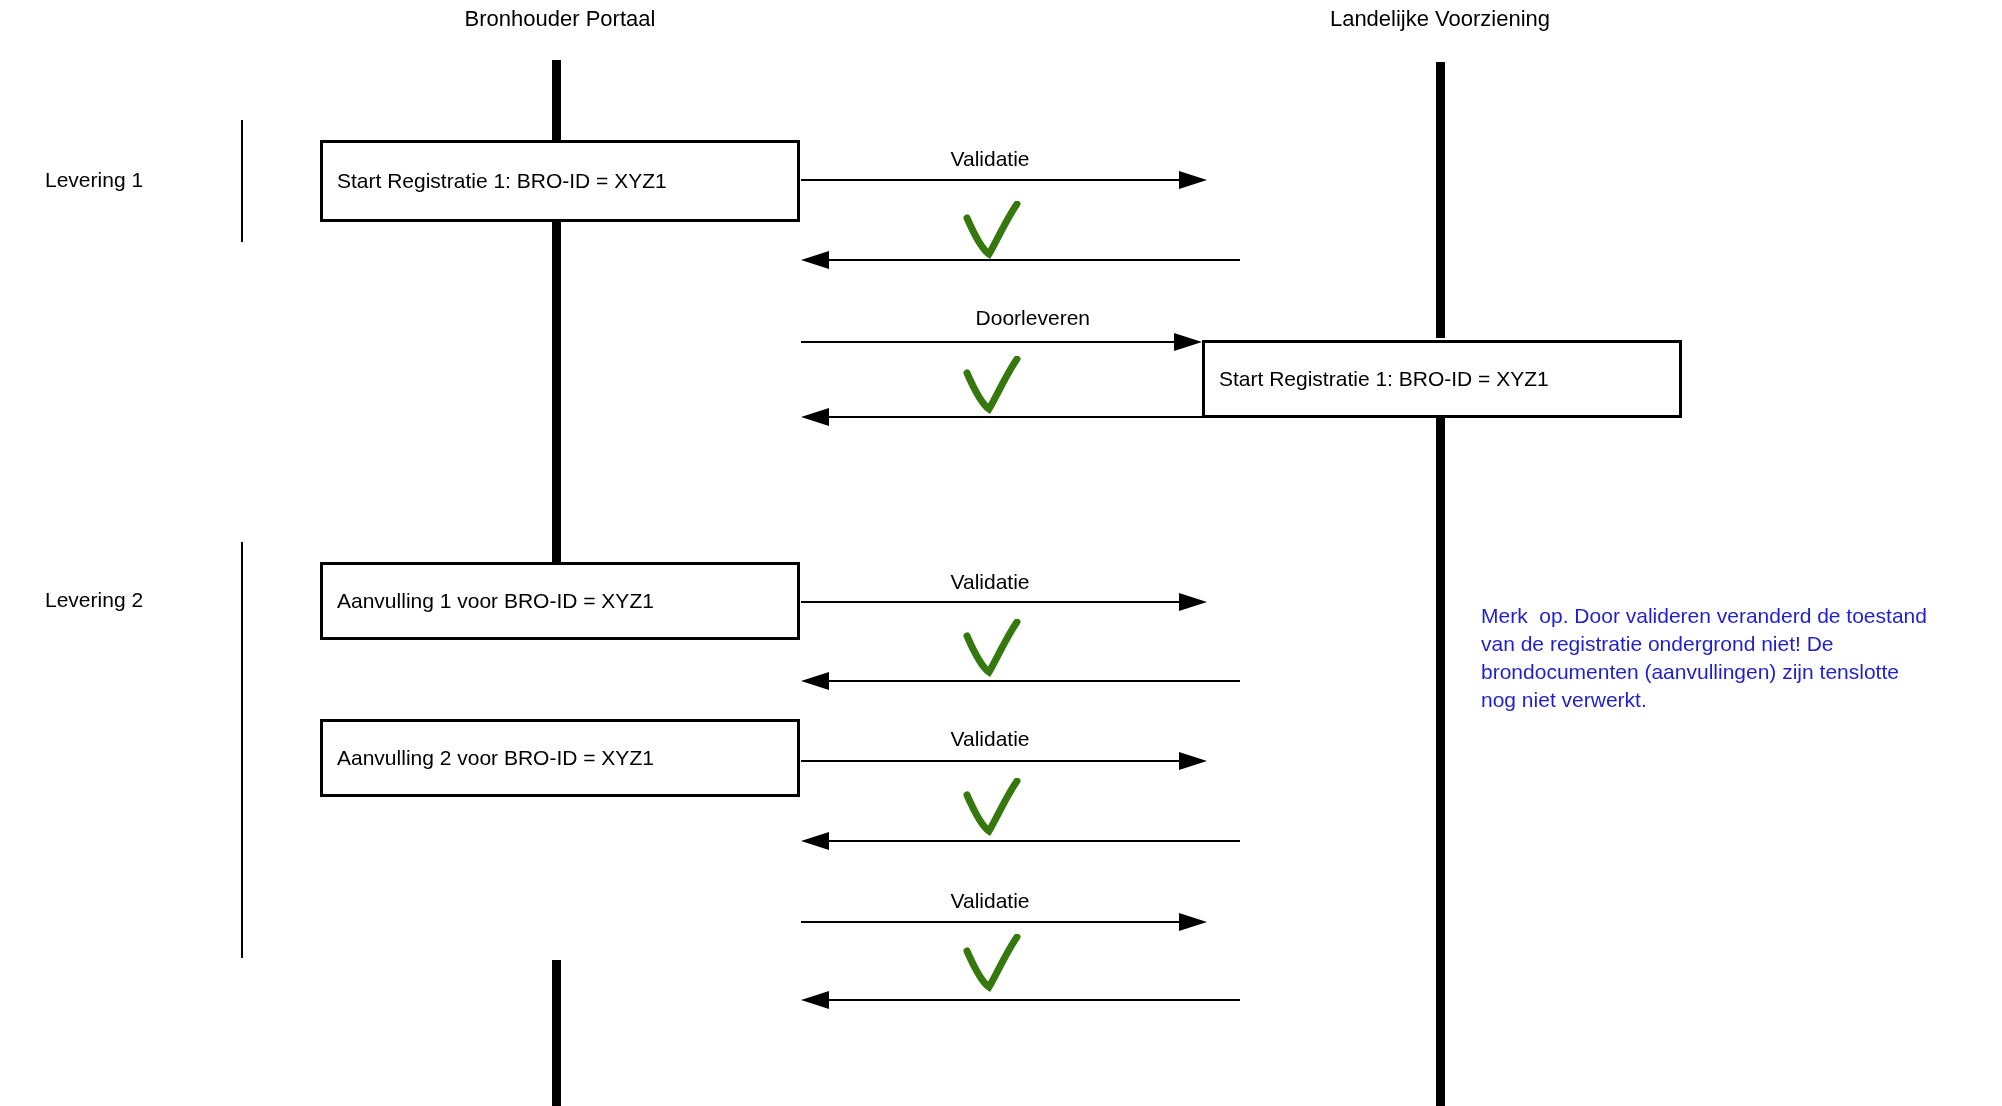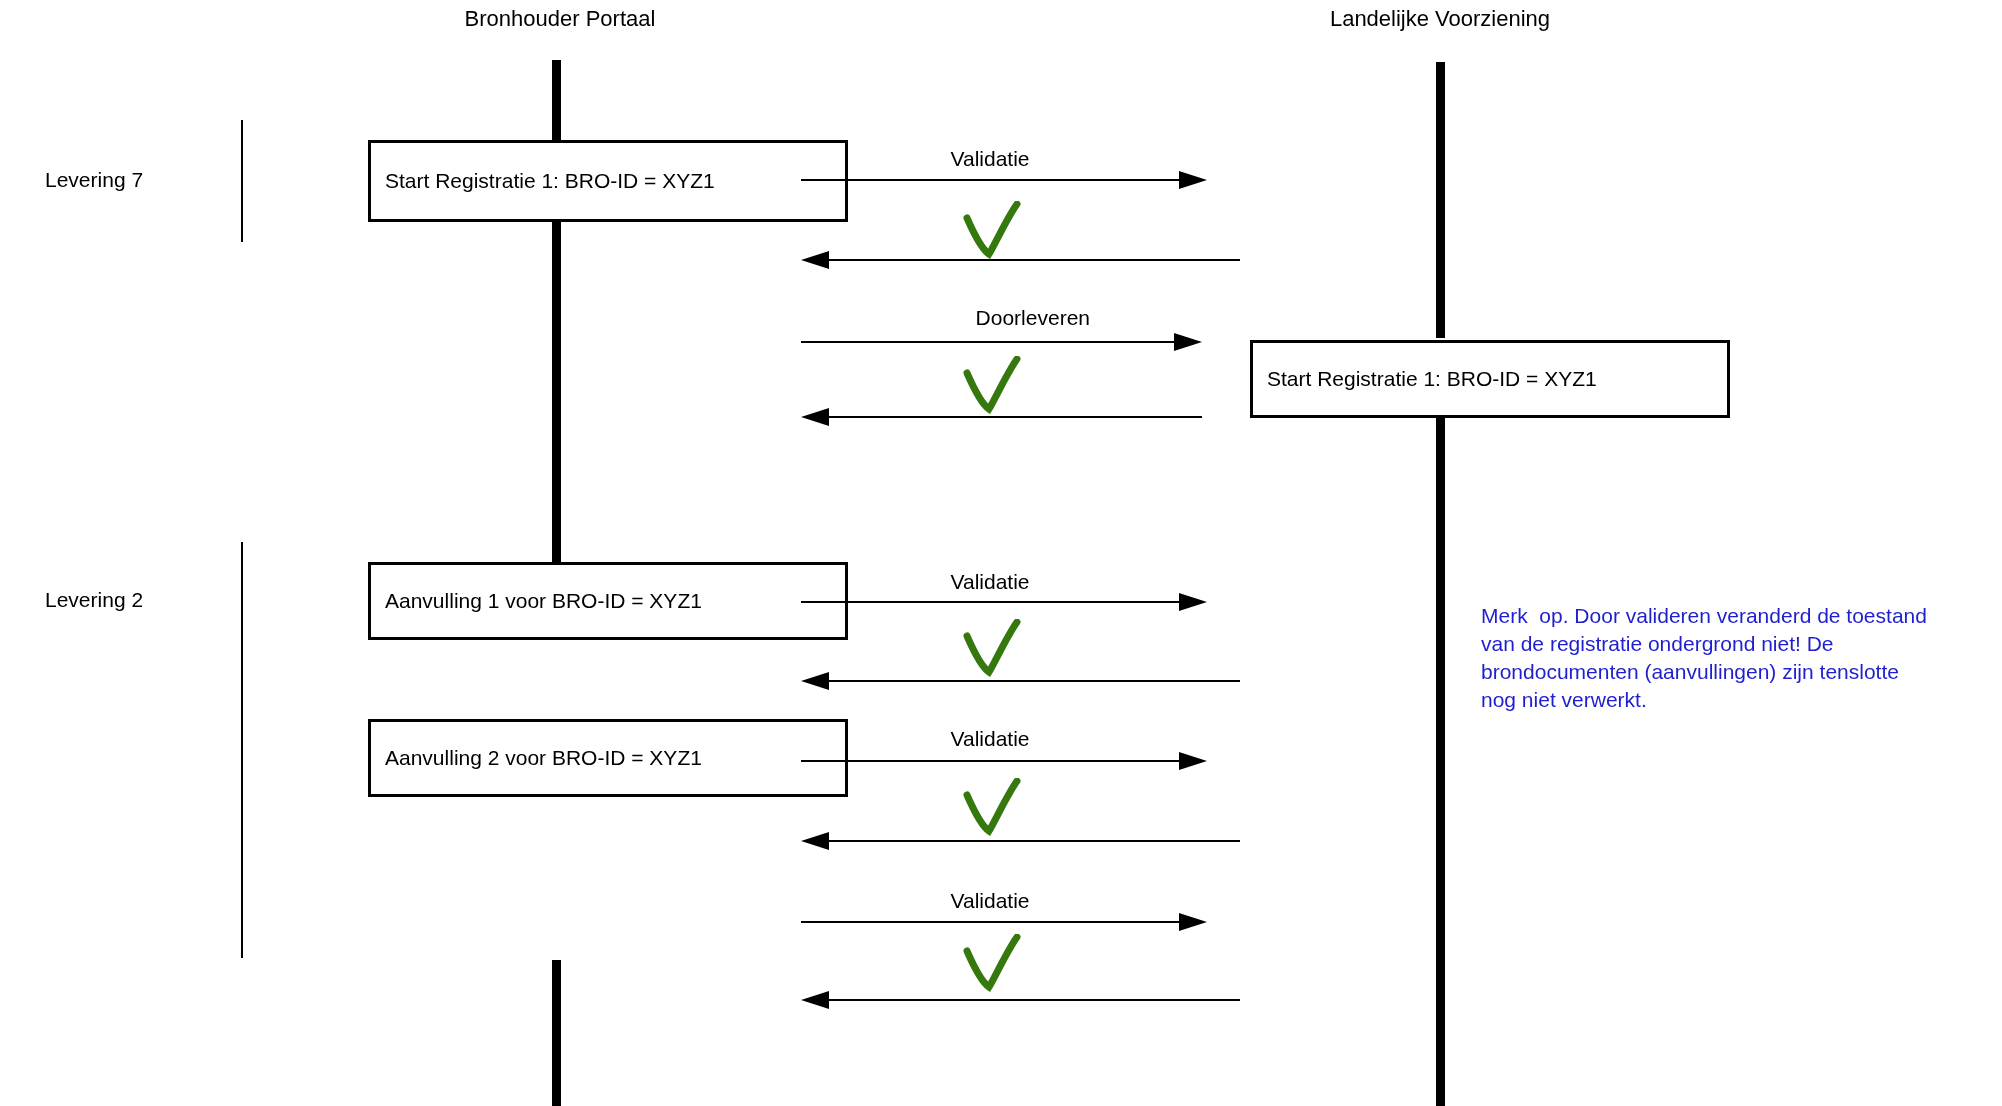--- a/index.html
+++ b/index.html
@@ -35,21 +35,20 @@
   }
   .msg-box{
     box-sizing:border-box;
     border:3px solid #000;
     background:#fff;
     display:flex;
     align-items:center;
     padding-left:14px;
     font-size:21px;
     white-space:nowrap;
-    margin-left:48px;
   }
   .arrow{
     height:18px;
   }
   .arrow .shaft{
     position:absolute;
     top:8px;
     height:2px;
     background:#000;
     left:0;
@@ -99,21 +98,21 @@
   <div class="abs title" style="left:1240px;top:6px;width:400px;">Landelijke Voorziening</div>
   <div class="abs title" style="left:360px;top:6px;width:400px;">Bronhouder Portaal</div>
 
   <div class="abs lifeline" style="left:552px;top:60px;height:82px;"></div>
   <div class="abs lifeline" style="left:552px;top:222px;height:340px;"></div>
   <div class="abs lifeline" style="left:552px;top:960px;height:146px;"></div>
 
   <div class="abs lifeline" style="left:1436px;top:62px;height:276px;"></div>
   <div class="abs lifeline" style="left:1436px;top:418px;height:688px;"></div>
 
-  <div class="abs group-label" style="left:45px;top:168px;width:140px;">Levering 7</div>
+  <div class="abs group-label" style="left:45px;top:168px;width:140px;">Levering 1</div>
   <div class="abs bracket" style="left:241px;top:120px;height:122px;"></div>
 
   <div class="abs group-label" style="left:45px;top:588px;width:140px;">Levering 2</div>
   <div class="abs bracket" style="left:241px;top:542px;height:416px;"></div>
 
   <div class="abs msg-box" style="left:320px;top:140px;width:480px;height:82px;">
     <span>Start Registratie 1: BRO-ID = XYZ1</span>
   </div>
   <div class="abs msg-box" style="left:1202px;top:340px;width:480px;height:78px;">
     <span>Start Registratie 1: BRO-ID = XYZ1</span>

